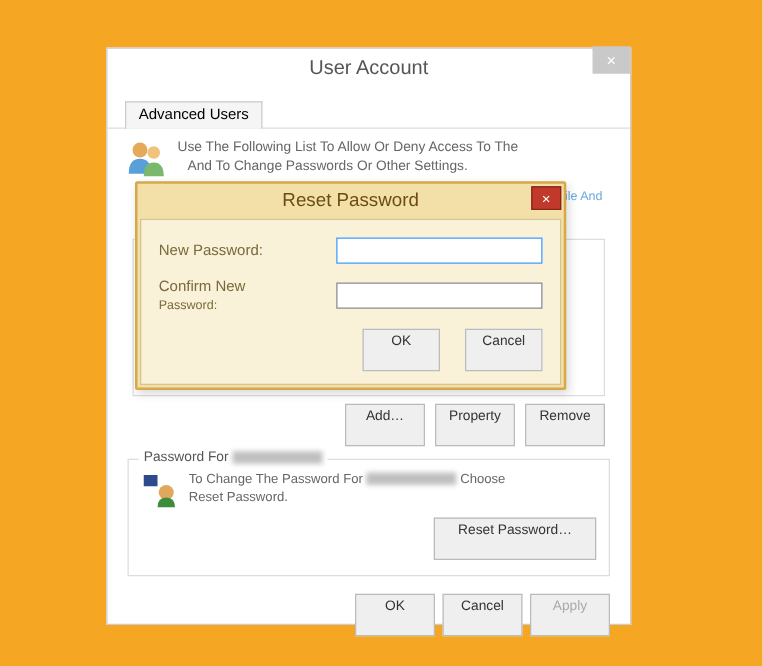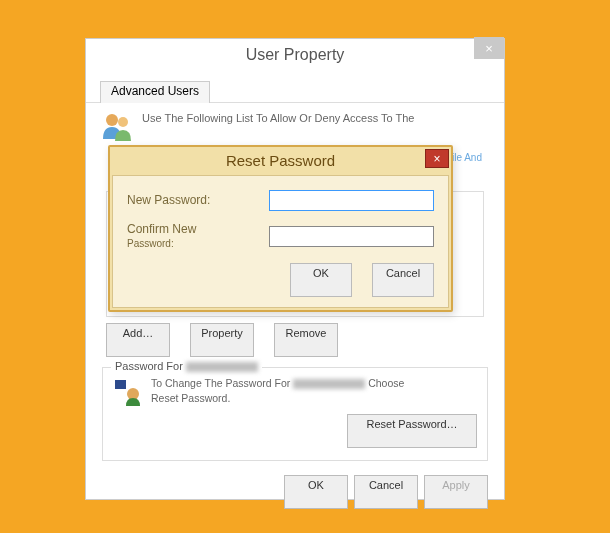--- a/index.html
+++ b/index.html
@@ -83,21 +83,22 @@
   }
   
   .list-box {
     margin: 26px 20px 0 20px;
     height: 126px;
     border: 1px solid #ddd;
     background: #fff;
   }
   .list-btn-row {
     display: flex;
-    gap: 20px;
+    gap: 8px;
+    justify-content: flex-end;
     margin: 6px 20px 0 20px;
   }
   .win-btn {
     height: 34px;
     min-width: 64px;
     background: #efefef;
     border: 1px solid #bbb;
     font-size: 11px;
     color: #333;
     padding: 0 8px;
@@ -215,41 +216,42 @@
     gap: 20px;
     margin-top: 2px;
   }
   .blur { filter: blur(2px); opacity: .75; display:inline-block; width:72px; height:10px; background:#aaa; vertical-align:middle; }
 </style>
 </head>
 <body>
 
 <div class="main-window">
   <div class="titlebar">
-    <span>User Property</span>
+    <span>User Account</span>
     <div class="close-btn">
       <span>×</span>
     </div>
   </div>
 
   <div class="tab-strip">
     <div class="tab">Advanced Users</div>
   </div>
 
   <div class="info-row">
     <div class="people-icon">
       <svg viewBox="0 0 34 34">
         <circle cx="12" cy="11" r="6" fill="#e6a95a"></circle>
         <path d="M3 30 Q3 18 12 18 Q21 18 21 30 Z" fill="#5aa0d8"></path>
         <circle cx="23" cy="13" r="5" fill="#f0c27a"></circle>
         <path d="M15 32 Q15 21 23 21 Q31 21 31 32 Z" fill="#7ab96d"></path>
       </svg>
     </div>
     <div class="info-text">
       <span>Use The Following List To Allow Or Deny Access To The</span><br>
+      <span style="margin-left:8px">And To Change Passwords Or Other Settings.</span>
     </div>
   </div>
   <div style="text-align:right;padding-right:22px;">
     <span class="sub-line">ile And</span>
   </div>
 
   <div class="list-box"></div>
 
   <div class="list-btn-row">
     <div class="win-btn">Add…</div>

